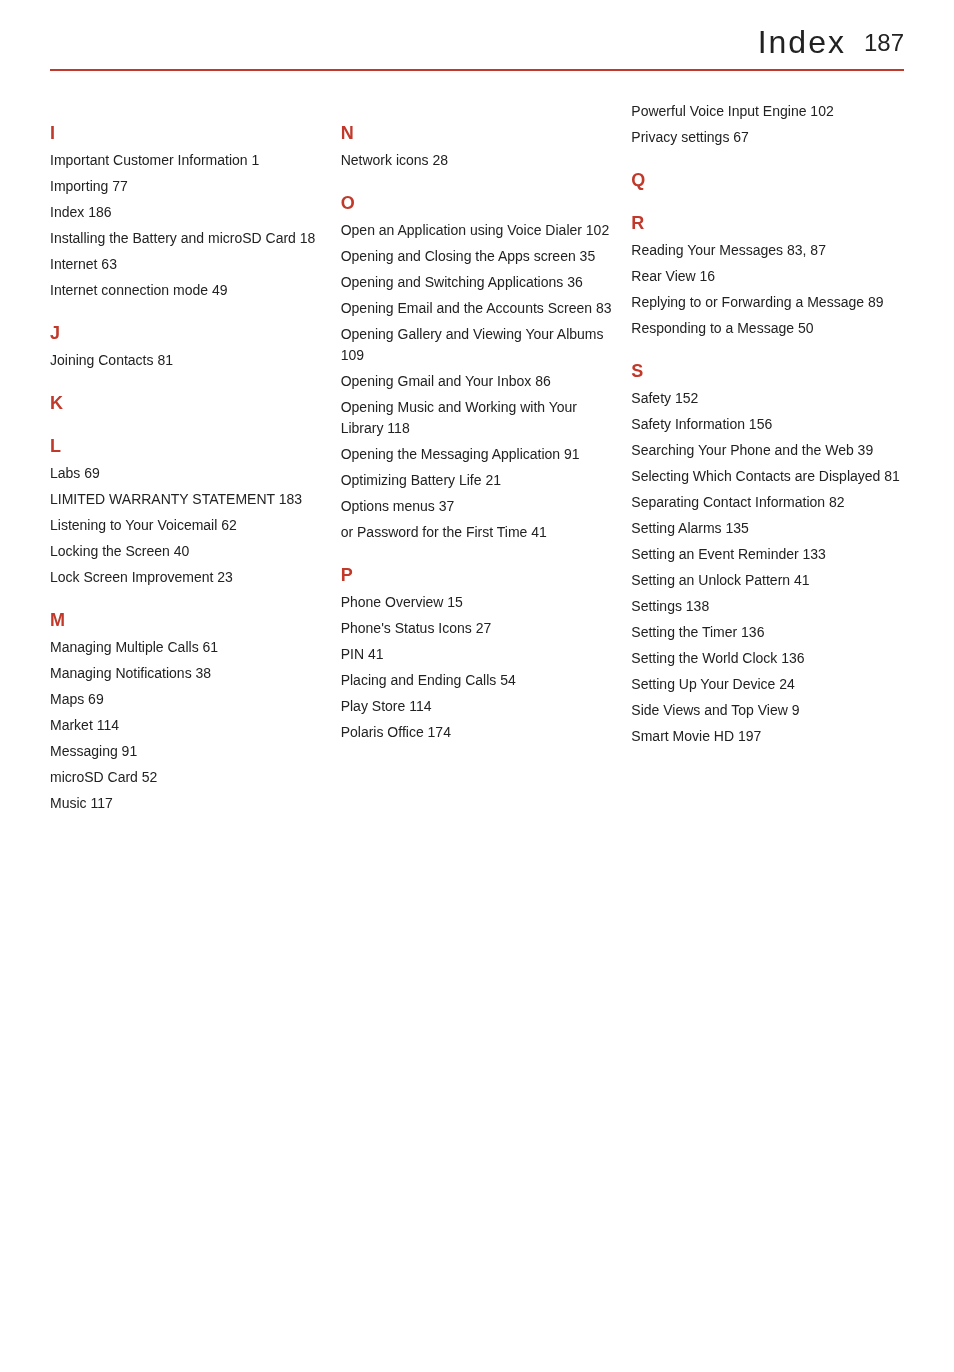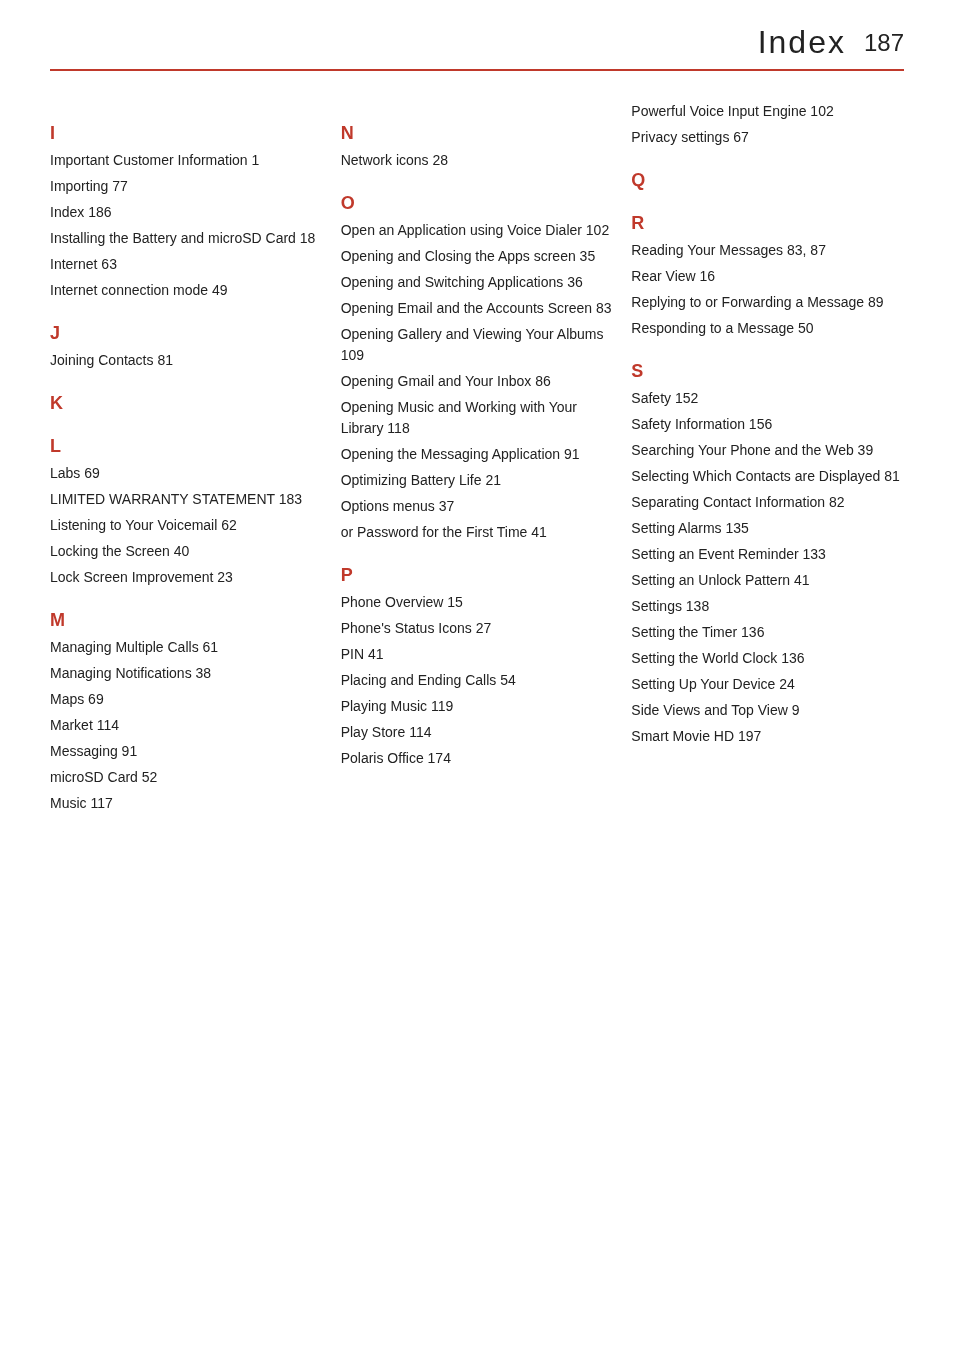--- a/index.html
+++ b/index.html
@@ -115,21 +115,20 @@
         <div class="entry entry-block">Opening Music and Working with Your Library  118</div>
         <div class="entry entry-block">Opening the Messaging Application  91</div>
         <div class="entry entry-block">Optimizing Battery Life  21</div>
         <div class="entry entry-block">Options menus  37</div>
         <div class="entry entry-block">or Password for the First Time  41</div>
         <div class="section-letter">P</div>
         <div class="entry entry-block">Phone Overview  15</div>
         <div class="entry entry-block">Phone's Status Icons  27</div>
         <div class="entry entry-block">PIN  41</div>
         <div class="entry entry-block">Placing and Ending Calls  54</div>
-        <div class="entry entry-block">Playing Music  119</div>
         <div class="entry entry-block">Play Store  114</div>
         <div class="entry entry-block">Polaris Office  174</div>
       </div>
 
     <div class="col" id="col-2">
         <div class="entry entry-block">Powerful Voice Input Engine 102</div>
         <div class="entry entry-block">Privacy settings  67</div>
         <div class="section-letter">Q</div>
         <div class="section-letter">R</div>
         <div class="entry entry-block">Reading Your Messages  83, 87</div>

